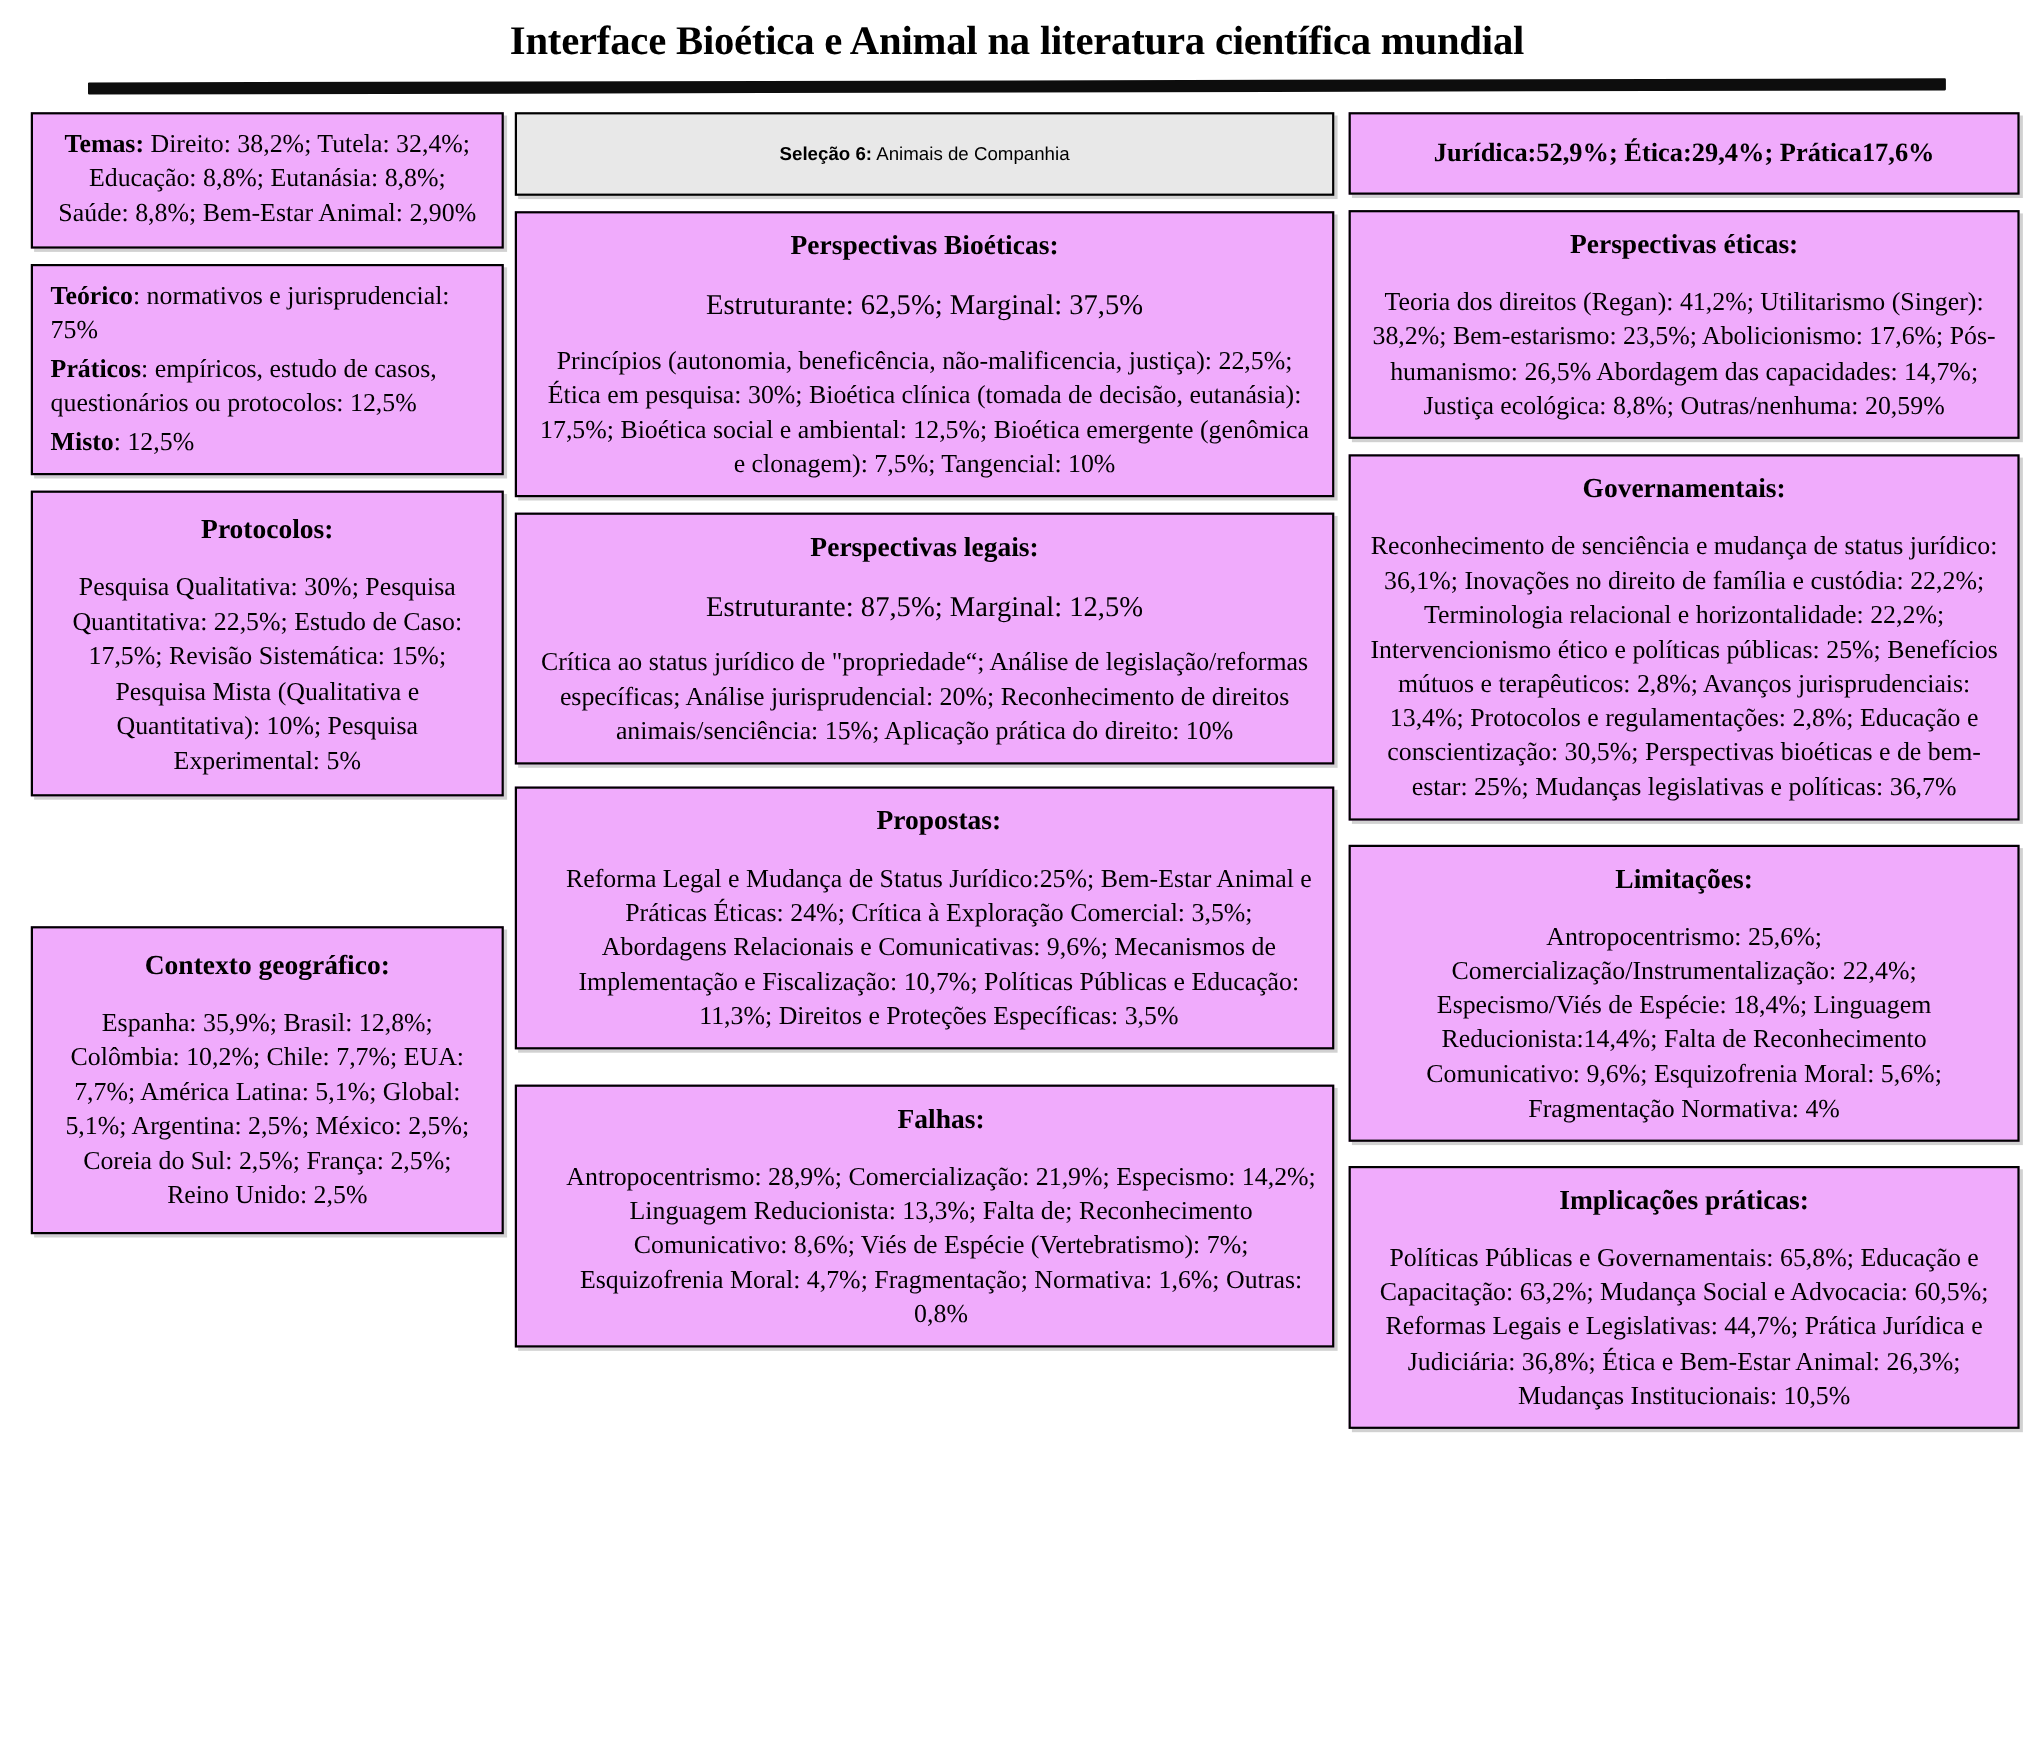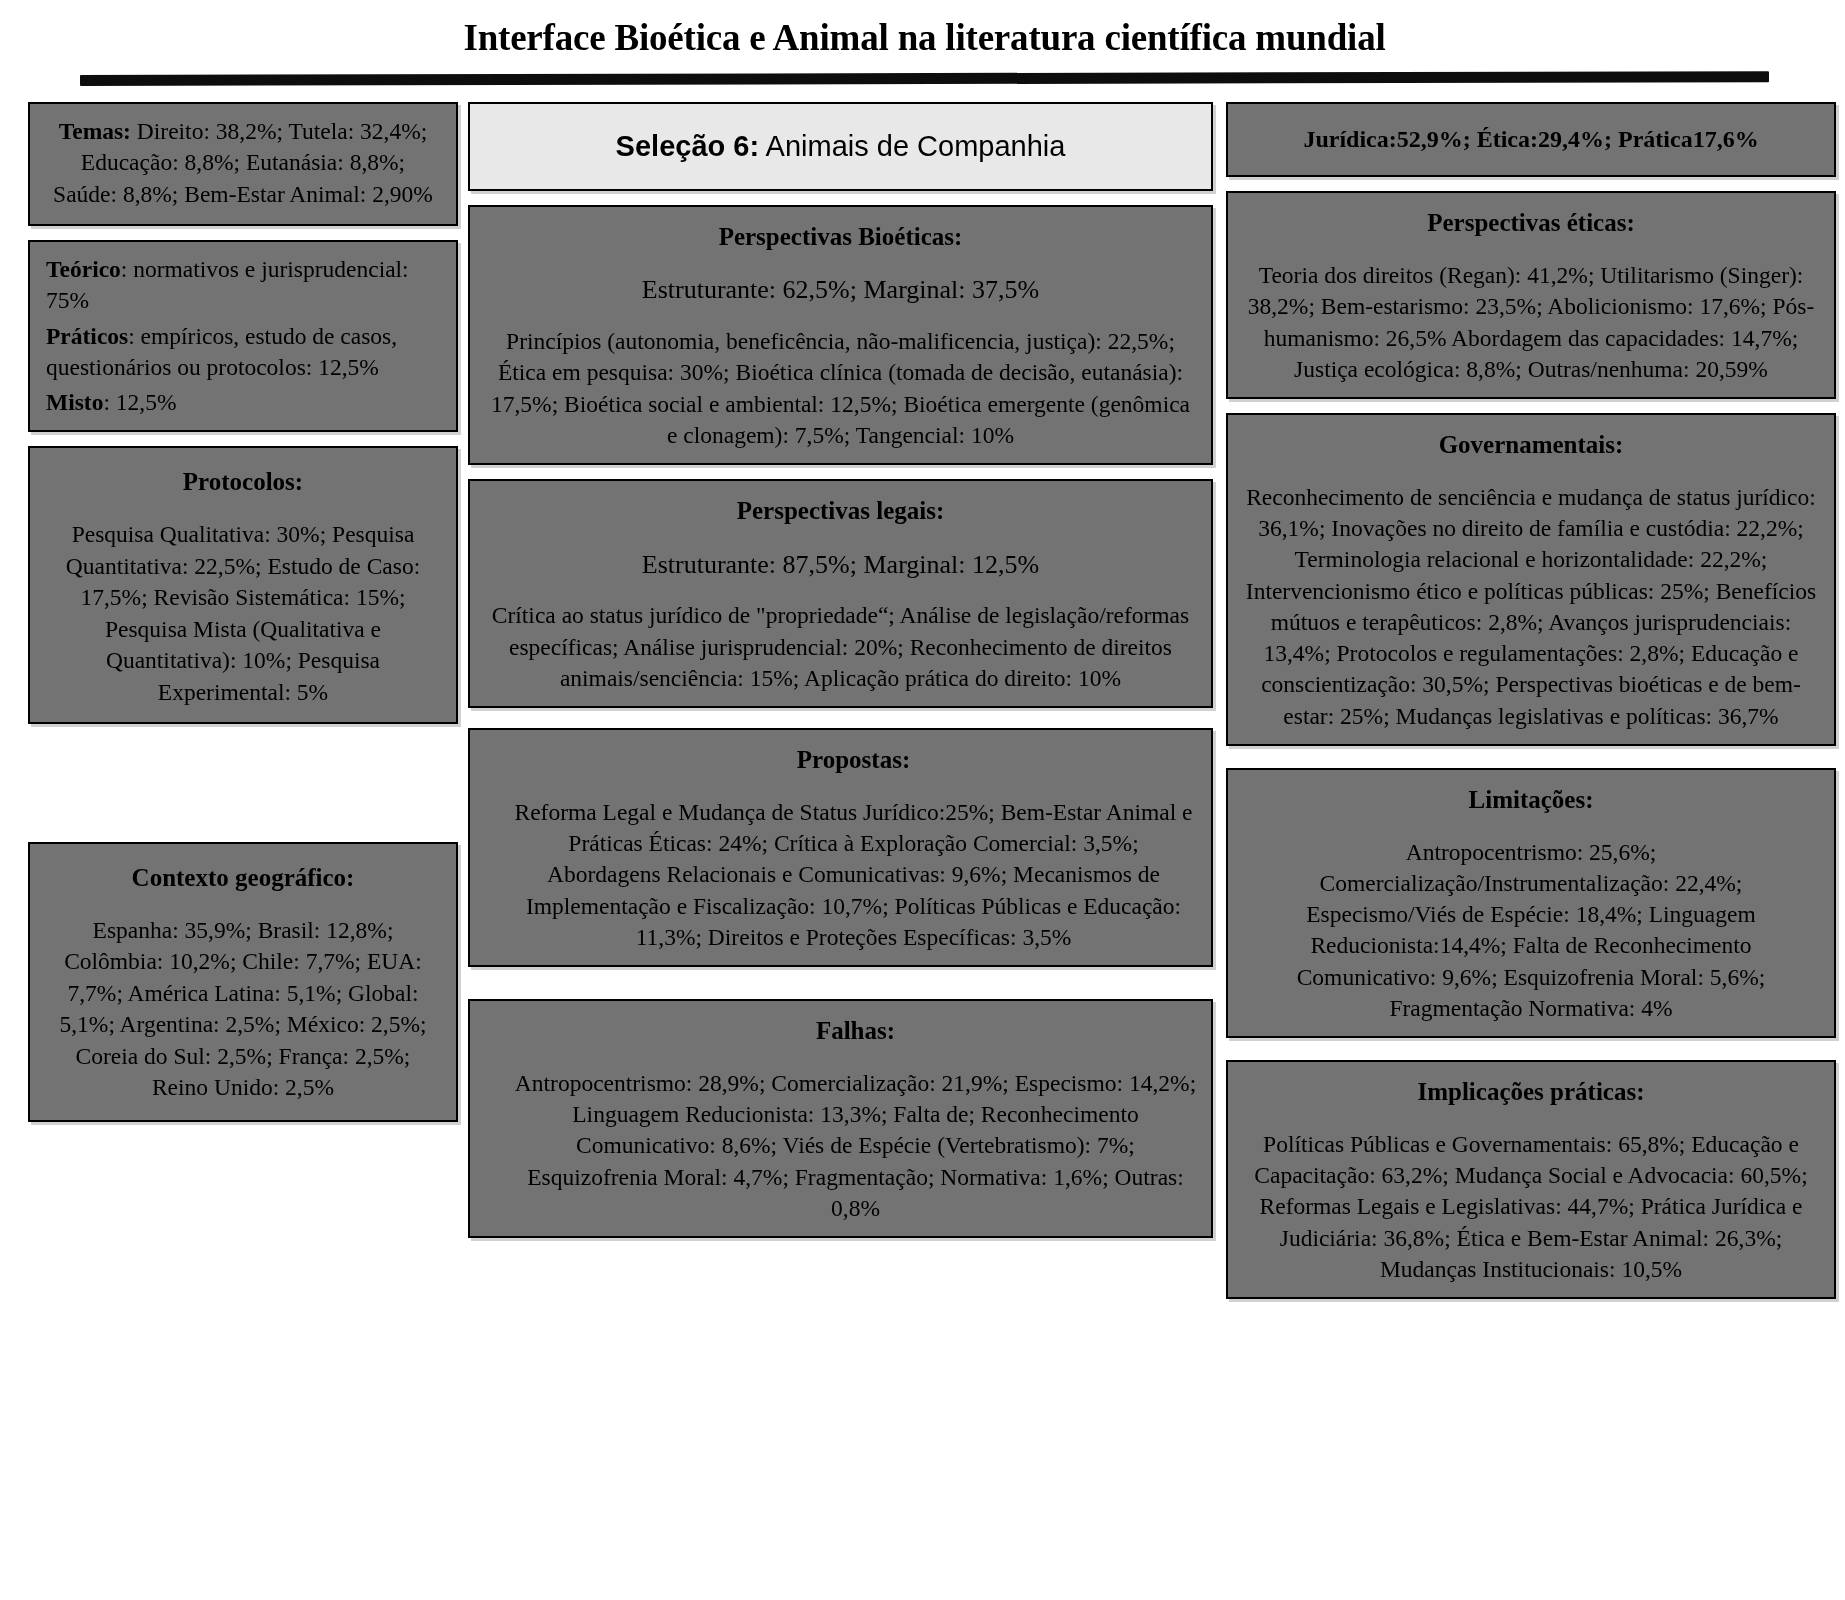--- a/index.html
+++ b/index.html
@@ -53,21 +53,21 @@
     gap: 0;
     margin-top: 16px;
   }
   .col-left   { width: 430px; flex: 0 0 430px; }
   .col-center { width: 745px; flex: 0 0 745px; margin-left: 10px; }
   .col-right  { width: 610px; flex: 0 0 610px; margin-left: 13px; }
 
   
   .box {
     border: 2.5px solid #000000;
-    background: #737373;
+    background: #f0abfc;
     box-sizing: border-box;
     padding: 10px 14px 12px 14px;
     margin-bottom: 14px;
     box-shadow: 3px 3px 0 0 rgba(0,0,0,0.18);
   }
   .box.shaded {
     background: #e8e8e8;
   }
 
   .box h3 {
@@ -107,21 +107,21 @@
   #box-selecao {
     padding: 26px 18px;
     text-align: center;
     min-height: 72px;
     display: flex;
     align-items: center;
     justify-content: center;
   }
   #box-selecao .sel-line {
     font-family: "Liberation Sans", "DejaVu Sans", sans-serif;
-    font-size: 29px;
+    font-size: 17px;
   }
   #box-selecao .sel-label {
     font-weight: bold;
   }
 
   #box-resumo {
     padding: 20px 16px;
     min-height: 70px;
     display: flex;
     align-items: center;

